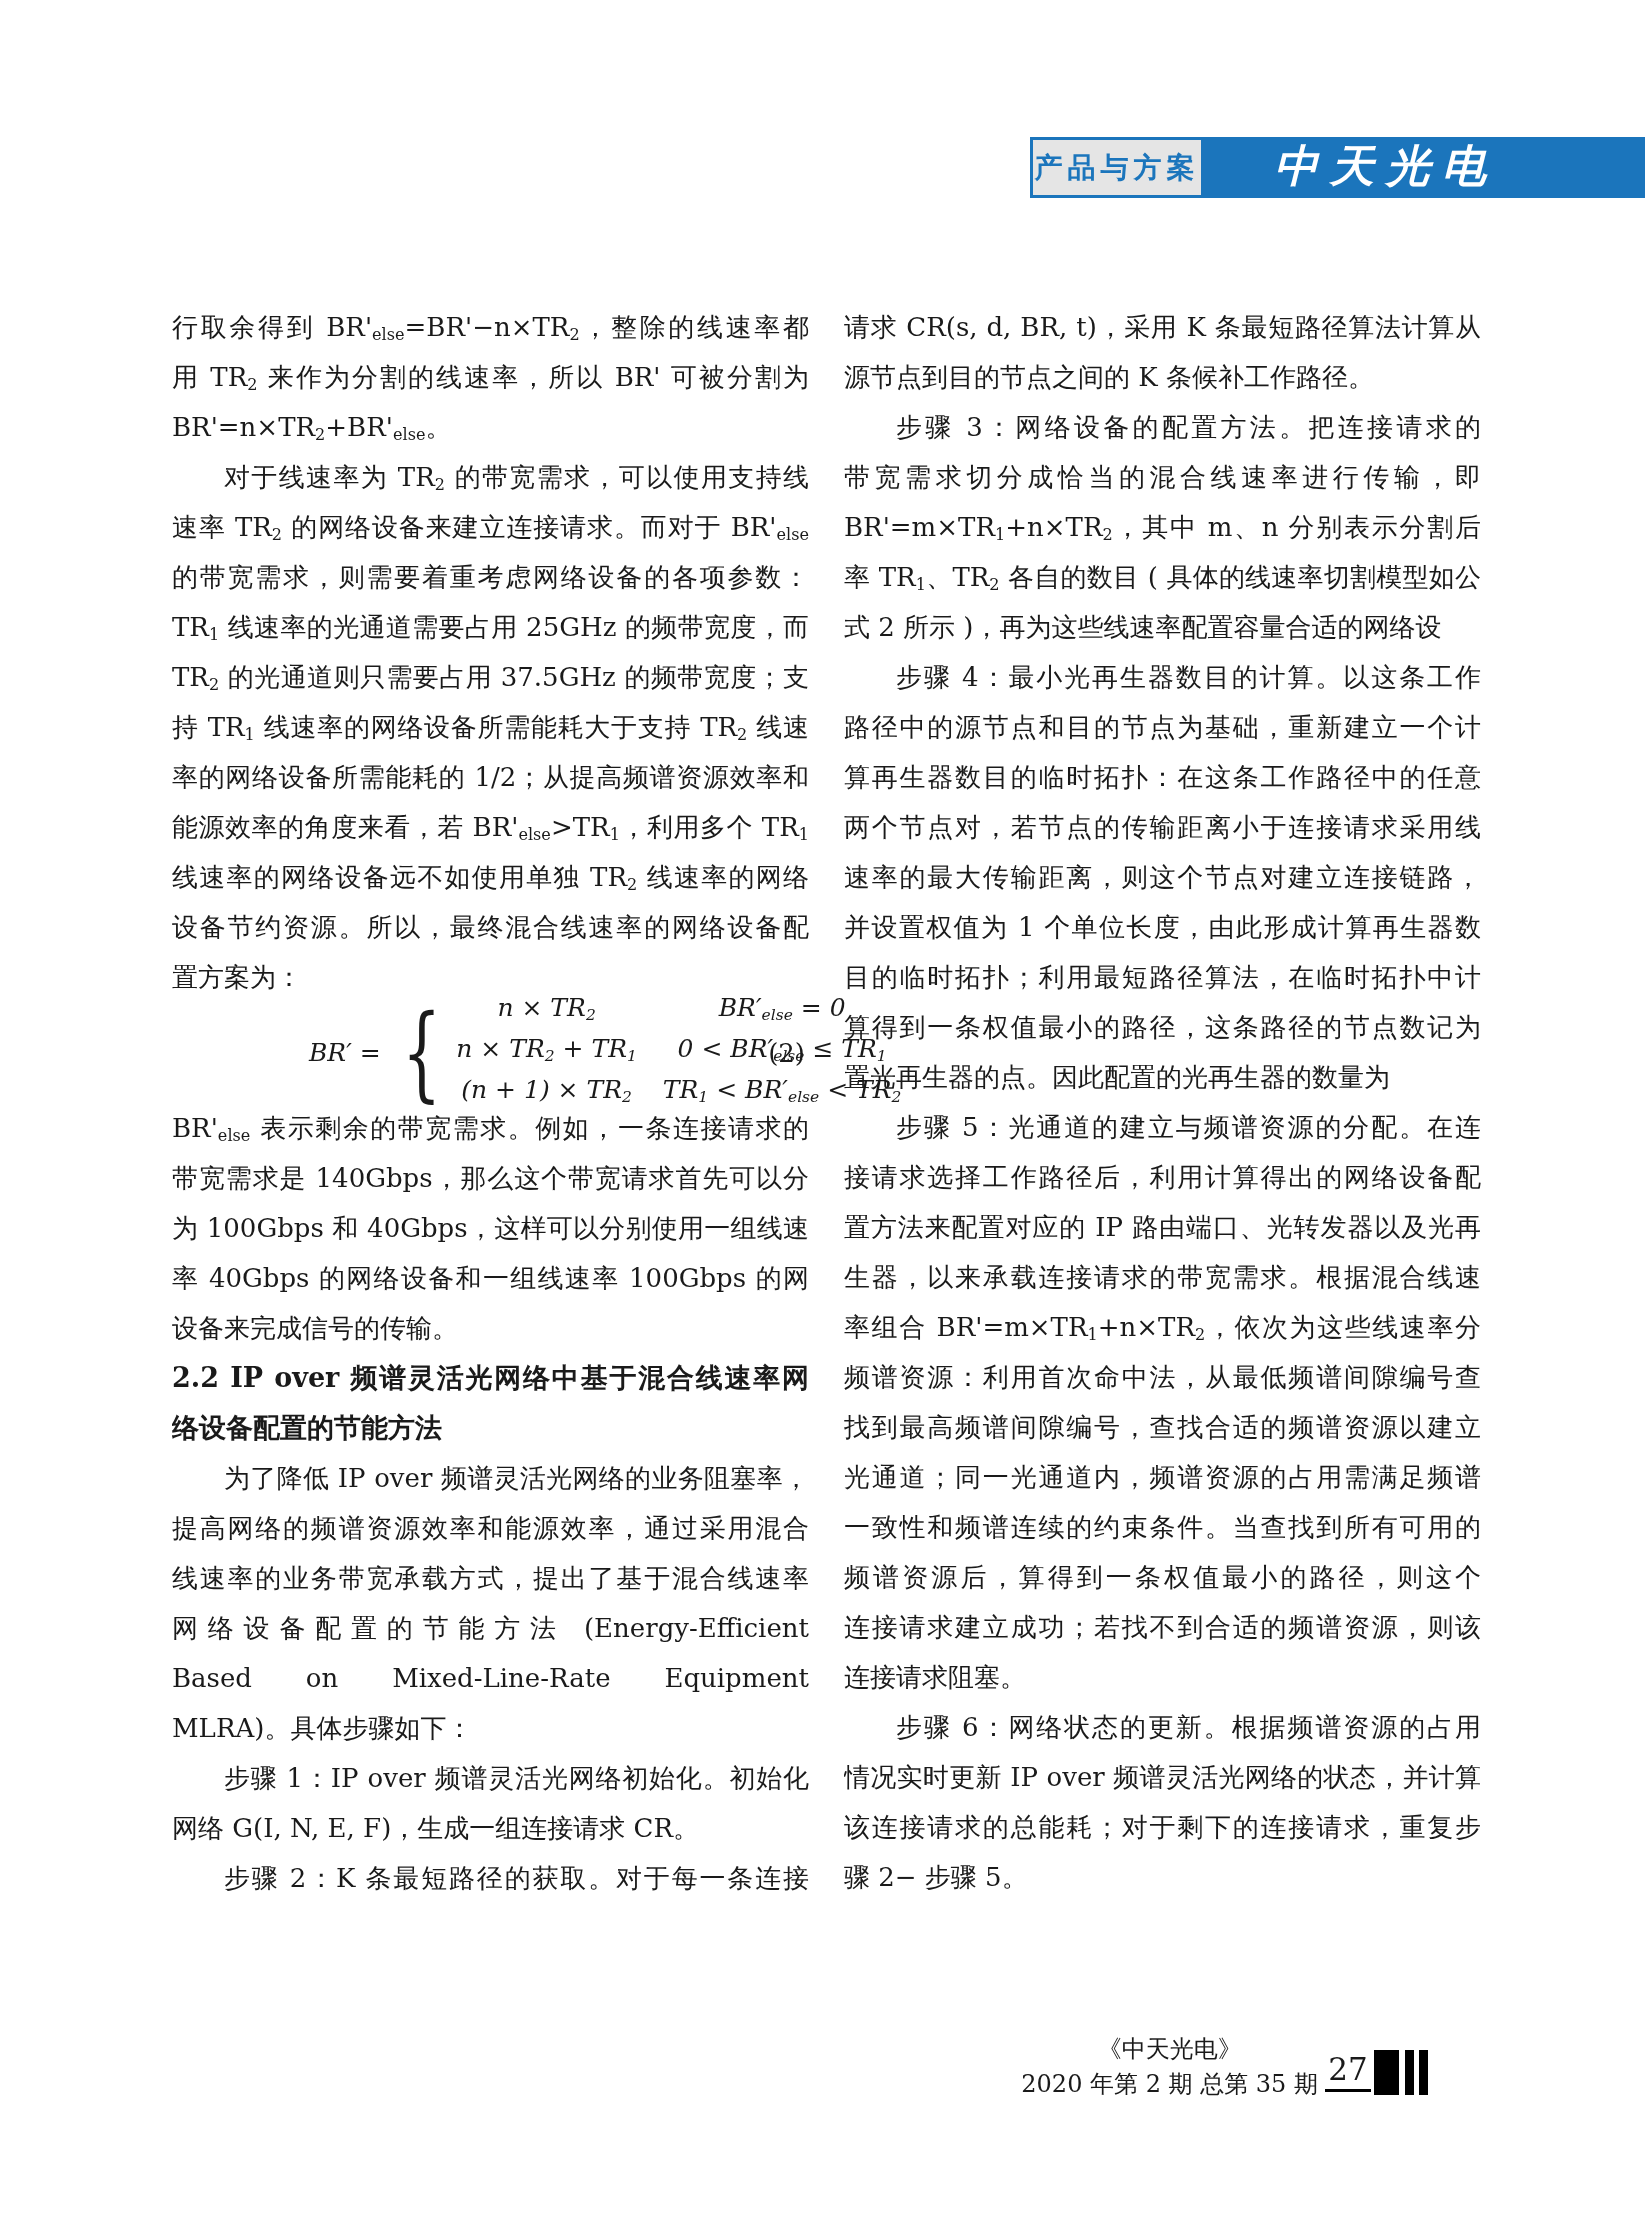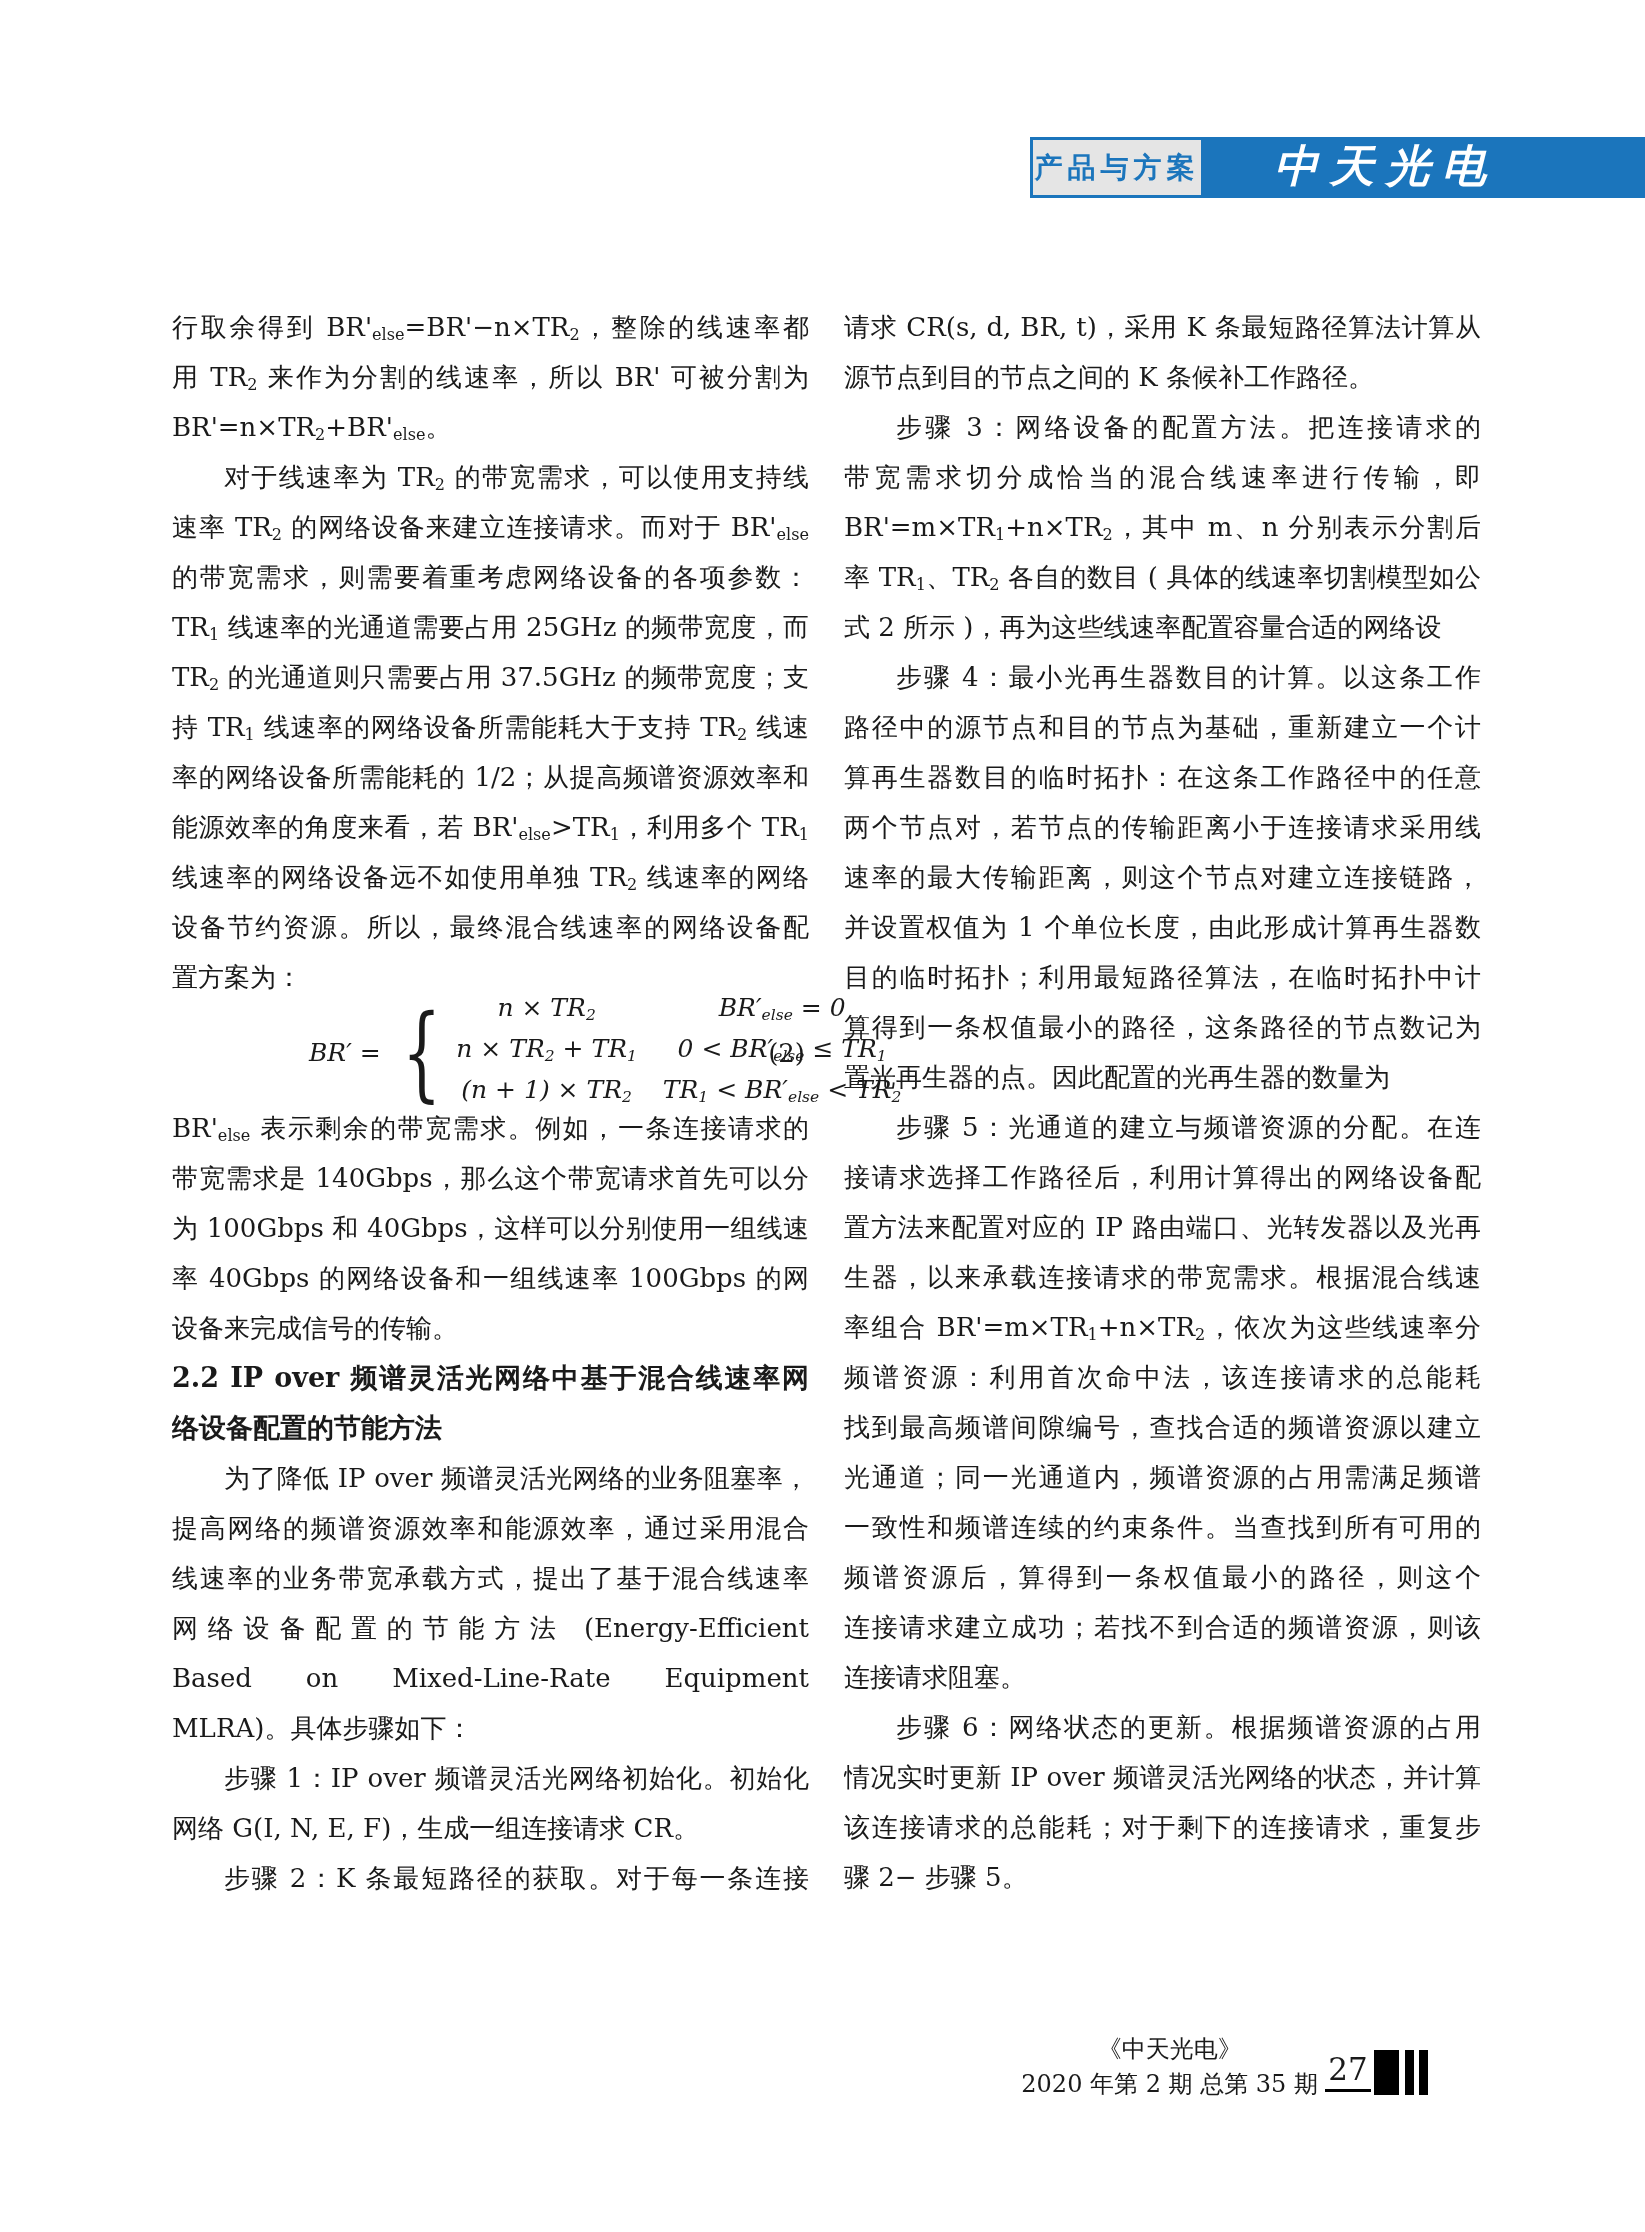--- a/index.html
+++ b/index.html
@@ -147,21 +147,21 @@
     <div class="line stretch">速率的最大传输距离，则这个节点对建立连接链路，</div>
     <div class="line stretch">并设置权值为 1 个单位长度，由此形成计算再生器数</div>
     <div class="line stretch">目的临时拓扑；利用最短路径算法，在临时拓扑中计</div>
     <div class="line stretch">算得到一条权值最小的路径，这条路径的节点数记为</div>
     <div class="line">置光再生器的点。因此配置的光再生器的数量为 N−2。</div>
     <div class="line stretch indent">步骤 5：光通道的建立与频谱资源的分配。在连</div>
     <div class="line stretch">接请求选择工作路径后，利用计算得出的网络设备配</div>
     <div class="line stretch">置方法来配置对应的 IP 路由端口、光转发器以及光再</div>
     <div class="line stretch">生器，以来承载连接请求的带宽需求。根据混合线速</div>
     <div class="line stretch">率组合 BR'=m×TR<sub>1</sub>+n×TR<sub>2</sub>，依次为这些线速率分配</div>
-    <div class="line stretch">频谱资源：利用首次命中法，该连接请求的总能耗</div>
+    <div class="line stretch">频谱资源：利用首次命中法，从最低频谱间隙编号查</div>
     <div class="line stretch">找到最高频谱间隙编号，查找合适的频谱资源以建立</div>
     <div class="line stretch">光通道；同一光通道内，频谱资源的占用需满足频谱</div>
     <div class="line stretch">一致性和频谱连续的约束条件。当查找到所有可用的</div>
     <div class="line stretch">频谱资源后，算得到一条权值最小的路径，则这个</div>
     <div class="line stretch">连接请求建立成功；若找不到合适的频谱资源，则该</div>
     <div class="line">连接请求阻塞。</div>
     <div class="line stretch indent">步骤 6：网络状态的更新。根据频谱资源的占用</div>
     <div class="line stretch">情况实时更新 IP over 频谱灵活光网络的状态，并计算</div>
     <div class="line stretch">该连接请求的总能耗；对于剩下的连接请求，重复步</div>
     <div class="line">骤 2− 步骤 5。</div>

